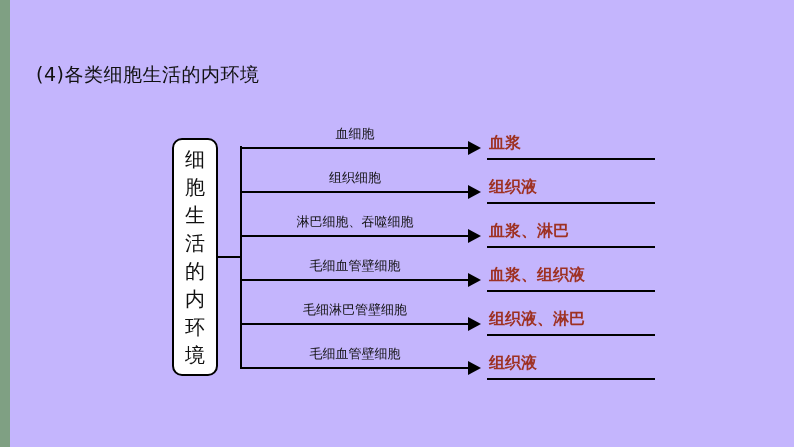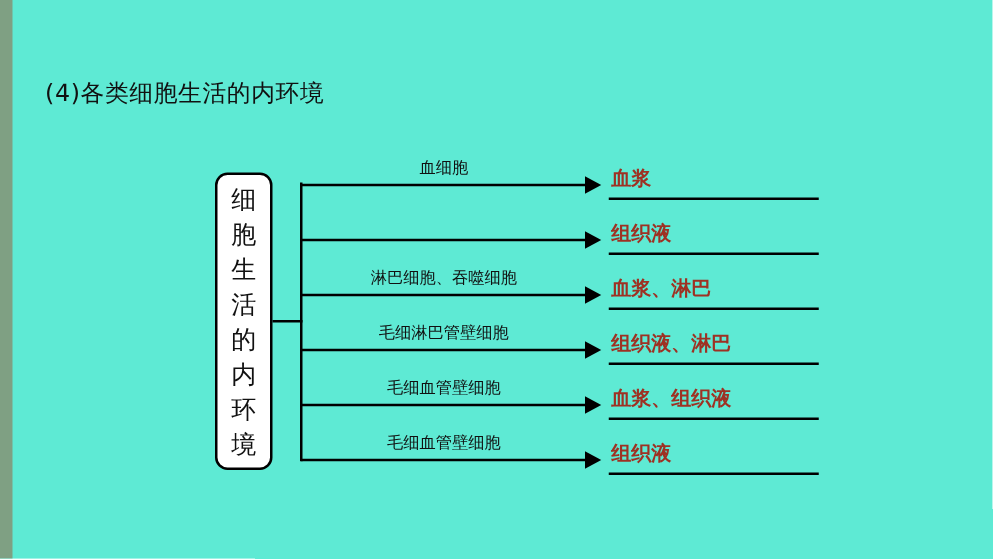--- a/index.html
+++ b/index.html
@@ -4,21 +4,21 @@
 <style>
   :root{
     --green:#7fa083;
     --answer:#9e3123;
     --line:#000000;
   }
   html,body{margin:0;padding:0;background:#ffffff;}
   .slide{
     position:relative;
     width:794px;height:447px;
-    background:#5eead4;
+    background:#c4b5fd;
     overflow:hidden;
     font-family:"DejaVu Sans","Liberation Sans",sans-serif;
     color:#111;
   }
   .edge-bar{
     position:absolute;left:0;top:0;
     width:10px;height:100%;
     background:var(--green);
   }
   .title{
@@ -102,48 +102,49 @@
   <div class="rows">
     <div class="row">
       <div class="cell-label">血细胞</div>
       <div class="branch">
         <span class="arrow"></span>
       </div>
       <div class="answer">血浆</div>
     </div>
 
     <div class="row">
+      <div class="cell-label">组织细胞</div>
       <div class="branch">
         <span class="arrow"></span>
       </div>
       <div class="answer">组织液</div>
     </div>
 
     <div class="row">
       <div class="cell-label">淋巴细胞、吞噬细胞</div>
       <div class="branch">
         <span class="arrow"></span>
       </div>
       <div class="answer">血浆、淋巴</div>
     </div>
 
     <div class="row">
+      <div class="cell-label">毛细血管壁细胞</div>
+      <div class="branch">
+        <span class="arrow"></span>
+      </div>
+      <div class="answer">血浆、组织液</div>
+    </div>
+
+    <div class="row">
       <div class="cell-label">毛细淋巴管壁细胞</div>
       <div class="branch">
         <span class="arrow"></span>
       </div>
       <div class="answer">组织液、淋巴</div>
-    </div>
-
-    <div class="row">
-      <div class="cell-label">毛细血管壁细胞</div>
-      <div class="branch">
-        <span class="arrow"></span>
-      </div>
-      <div class="answer">血浆、组织液</div>
     </div>
 
     <div class="row">
       <div class="cell-label">毛细血管壁细胞</div>
       <div class="branch">
         <span class="arrow"></span>
       </div>
       <div class="answer">组织液</div>
     </div>
   </div>

